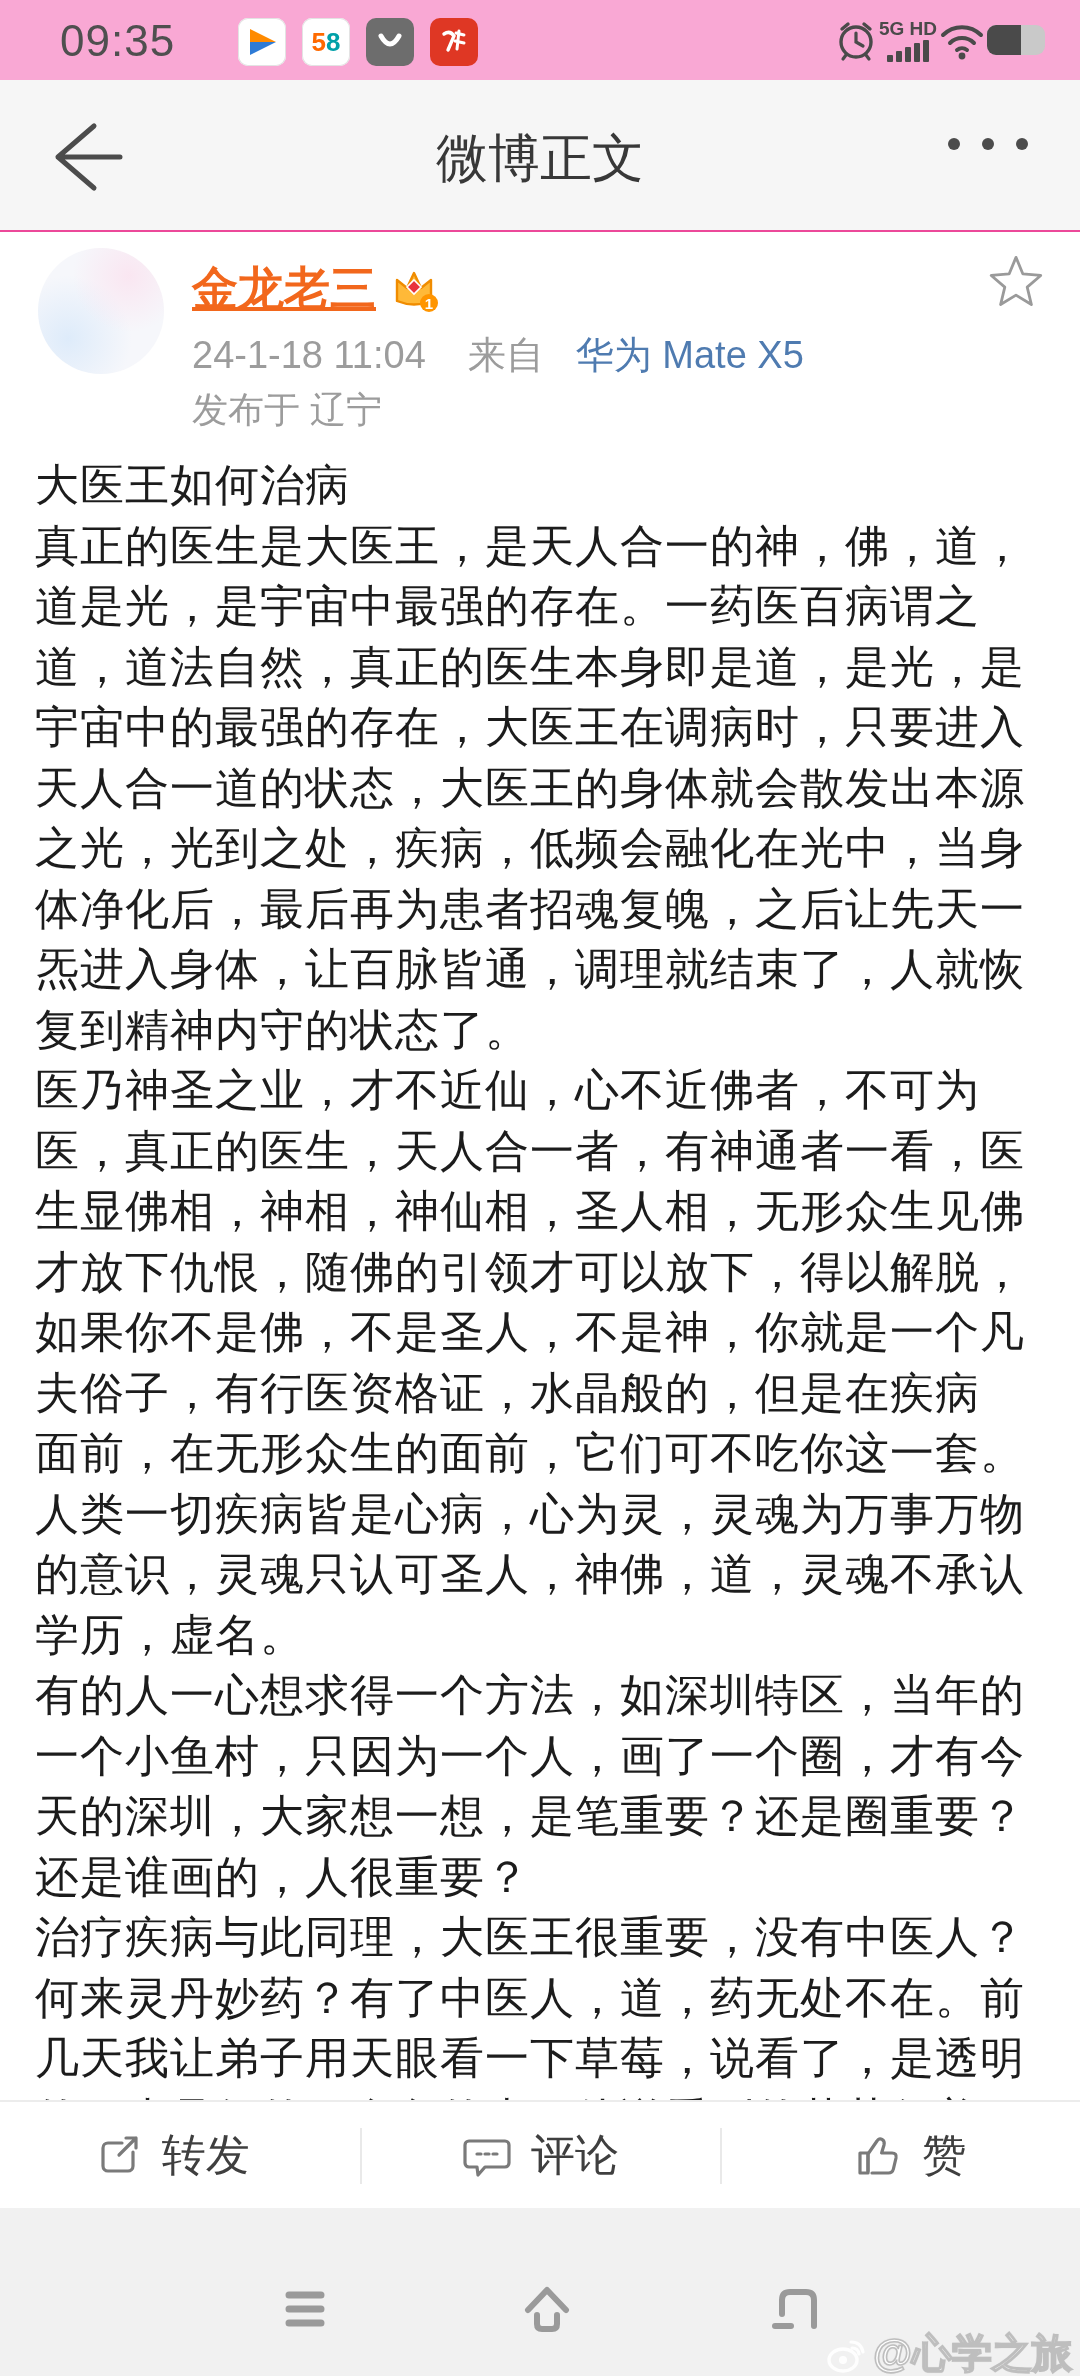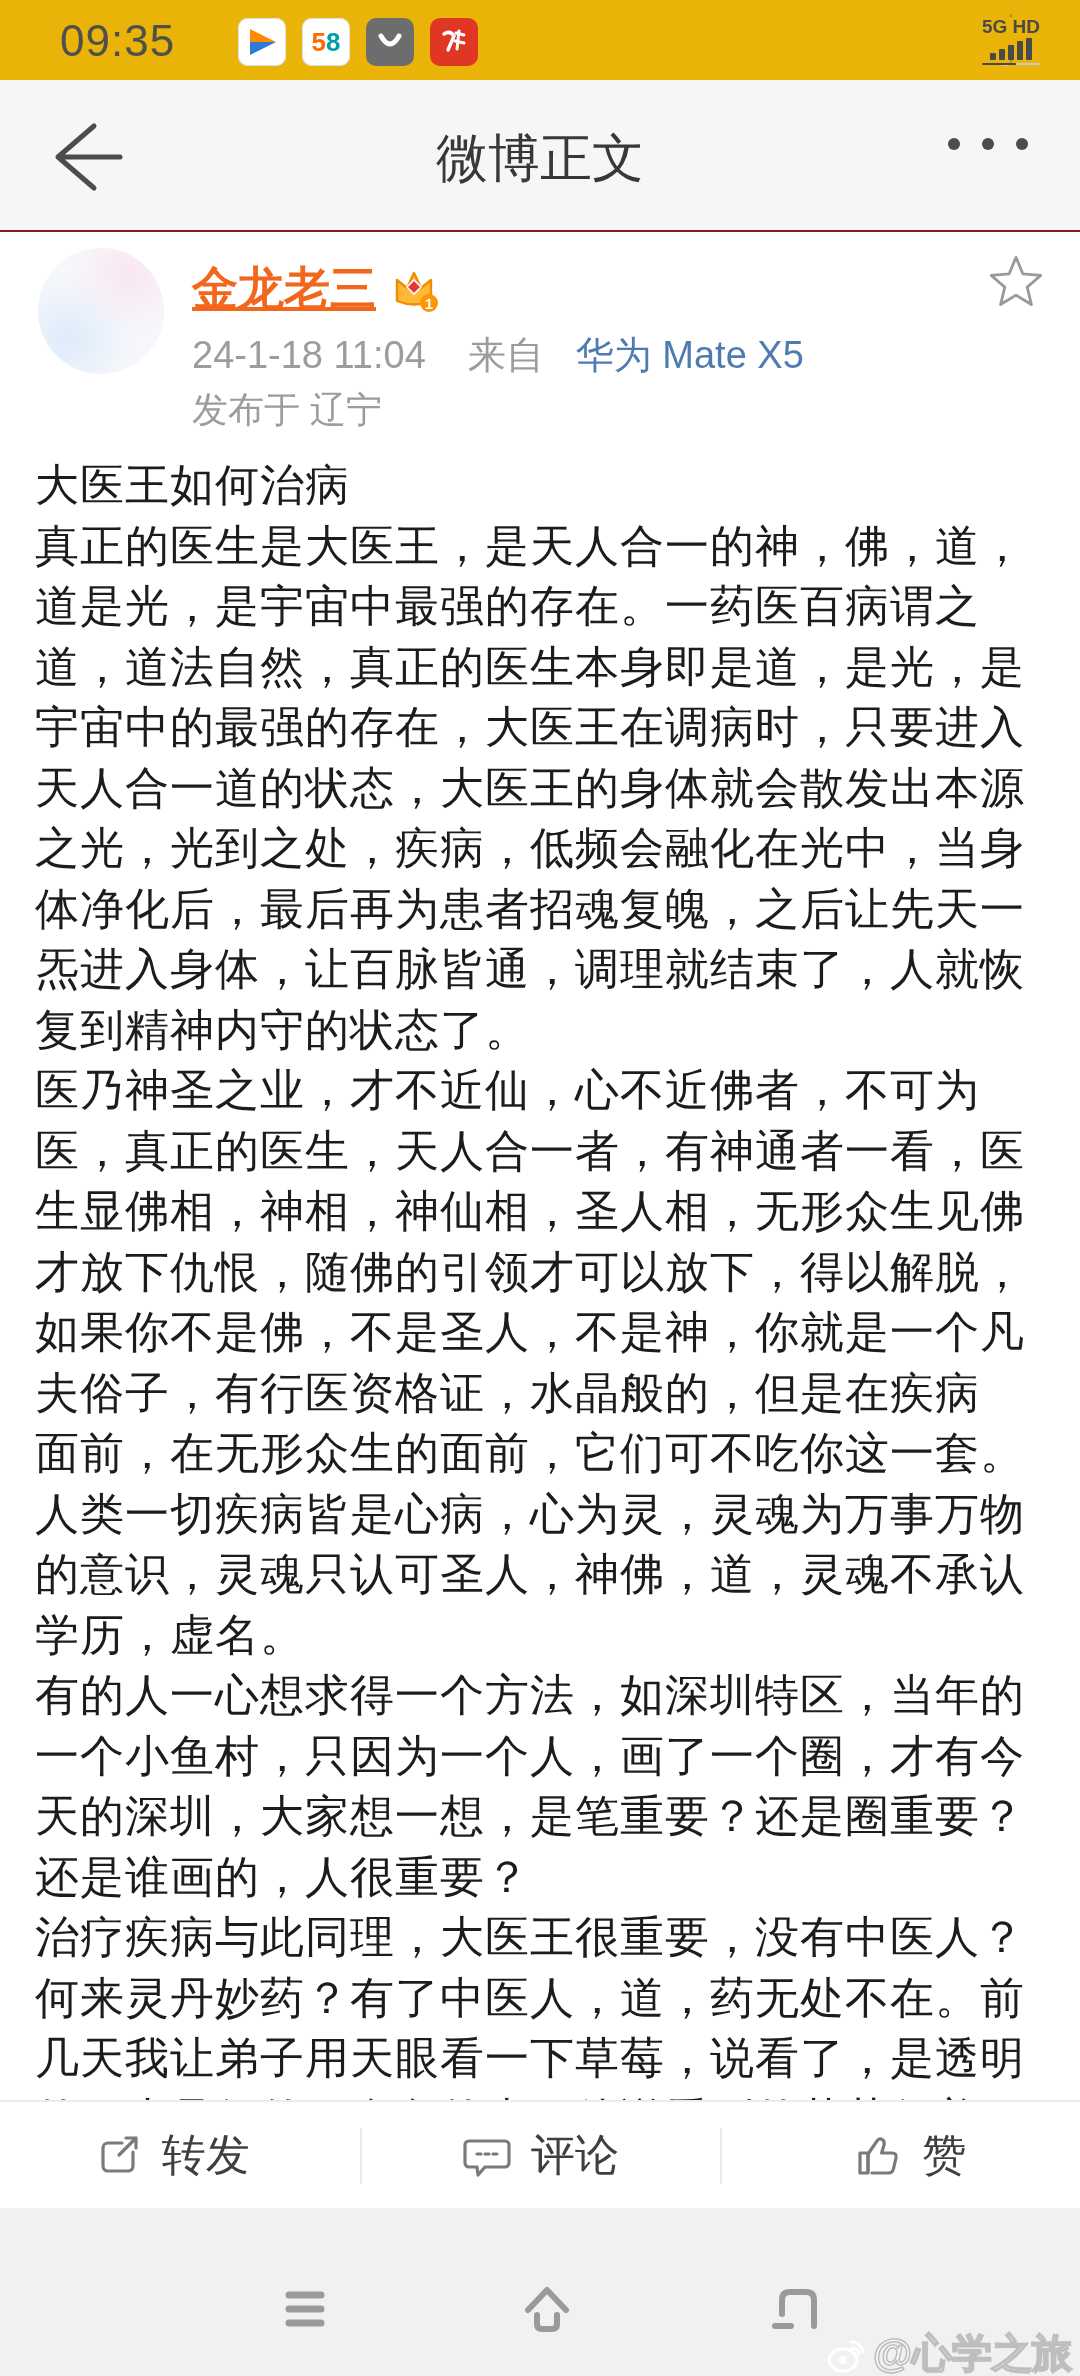--- a/index.html
+++ b/index.html
@@ -1,39 +1,39 @@
 <!DOCTYPE html>
 <html style="--author_orange: #f2671c; --link_blue: #4f7bb0; --meta_gray: #9c9c9c; --body_text: #1c1c1c; --bar_bg: #f6f6f6; --bottom_nav_bg: #f1f1f1;"><head>
 <meta charset="utf-8">
 <style>
   html,body{margin:0;padding:0;background:#ffffff;}
   *{box-sizing:border-box;font-family:"Liberation Sans","DejaVu Sans",sans-serif;}
   .screen{position:relative;width:1080px;height:2376px;background:#ffffff;overflow:hidden;}
 
   
-  .status-bar{position:absolute;left:0;top:0;width:1080px;height:80px;background:#eab308;}
+  .status-bar{position:absolute;left:0;top:0;width:1080px;height:80px;background:#f9a8d4;}
   .sb-time{position:absolute;left:60px;top:16px;font-size:44px;color:#4f4f4f;font-weight:500;letter-spacing:1px;}
   .sb-apps{position:absolute;left:238px;top:18px;display:flex;gap:16px;}
   .sb-app{width:48px;height:48px;border-radius:10px;position:relative;overflow:hidden;display:flex;align-items:center;justify-content:center;}
   .sb-app.white{background:#ffffff;box-shadow:0 0 0 1px #e3e3e3 inset;}
   .sb-app.dark{background:#6d6d6d;}
   .sb-app.red{background:#df3724;}
   .sb-58{font-size:26px;font-weight:bold;line-height:1;}
   .sb-58 .five{color:#ff6a00;} .sb-58 .eight{color:#00a0a8;}
-  .sb-sys{position:absolute;right:40px;top:14px;display:flex;align-items:center;height:52px;flex-direction:column;}
+  .sb-sys{position:absolute;right:40px;top:14px;display:flex;align-items:center;height:52px;}
   .sig-wrap{display:flex;flex-direction:column;align-items:center;line-height:1;}
   .sig-label{font-size:19px;font-weight:bold;color:#4a4a4a;margin-bottom:2px;}
   .sig-bars{display:flex;align-items:flex-end;gap:3px;height:22px;}
   .sig-bars i{display:block;width:6px;background:#4a4a4a;border-radius:1px;}
   .battery{position:relative;width:58px;height:30px;border-radius:9px;background:#c9c9c9;overflow:hidden;}
   .battery .fill{position:absolute;left:0;top:0;bottom:0;width:58%;background:#4a4a4a;}
   .battery-nub{width:5px;height:12px;background:#c9c9c9;border-radius:0 3px 3px 0;margin-left:-10px;}
 
   
-  .nav-bar{position:absolute;left:0;top:80px;width:1080px;height:152px;background:#f6f6f6;border-bottom:2px solid #7f1d1d;}
+  .nav-bar{position:absolute;left:0;top:80px;width:1080px;height:152px;background:#f6f6f6;border-bottom:2px solid #ec4899;}
   .nav-title{position:absolute;left:0;right:0;top:44px;text-align:center;font-size:52px;color:#383838;}
   .back-btn{position:absolute;left:34px;top:32px;width:90px;height:90px;}
   .more-btn{position:absolute;right:52px;top:58px;display:flex;gap:22px;}
   .more-btn i{width:12px;height:12px;border-radius:50%;background:#4c4c4c;display:block;}
 
   
   .post-card{position:absolute;left:0;top:234px;width:1080px;height:1866px;background:#ffffff;}
   .avatar{position:absolute;left:38px;top:14px;width:126px;height:126px;border-radius:50%;
     background:
       radial-gradient(circle at 72% 22%, rgba(250,228,240,.9), rgba(250,228,240,0) 42%),

